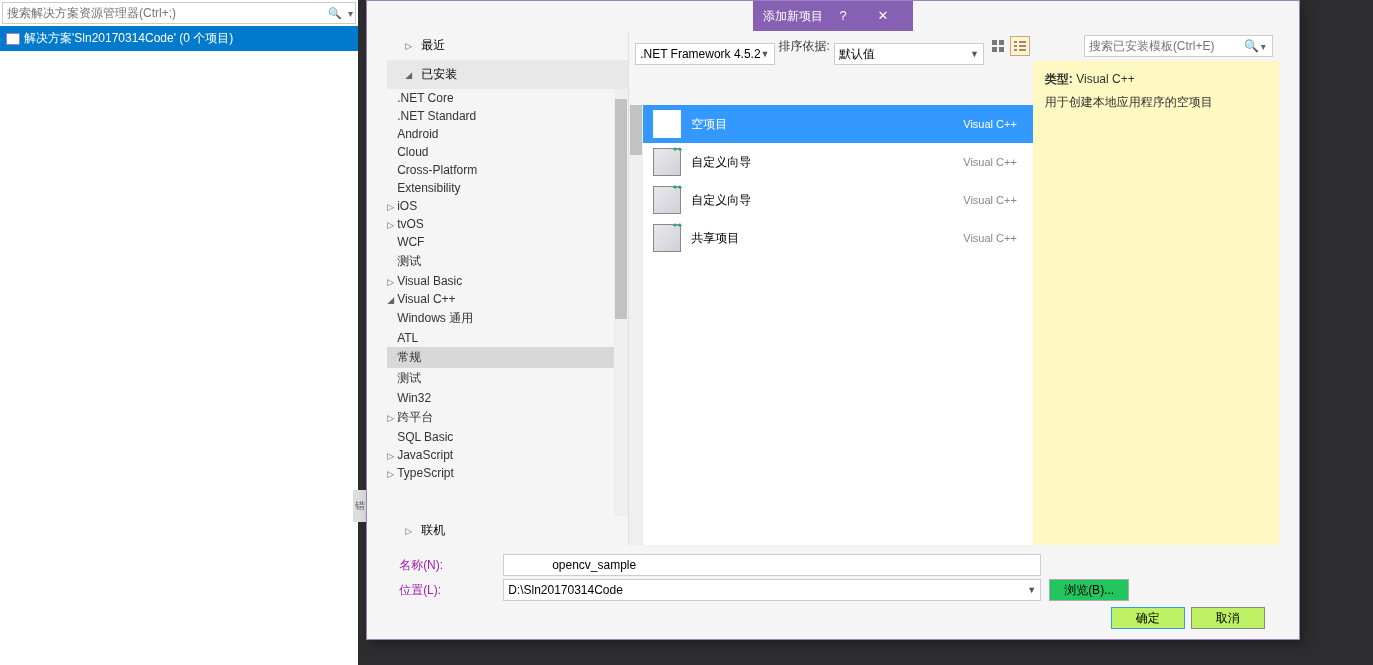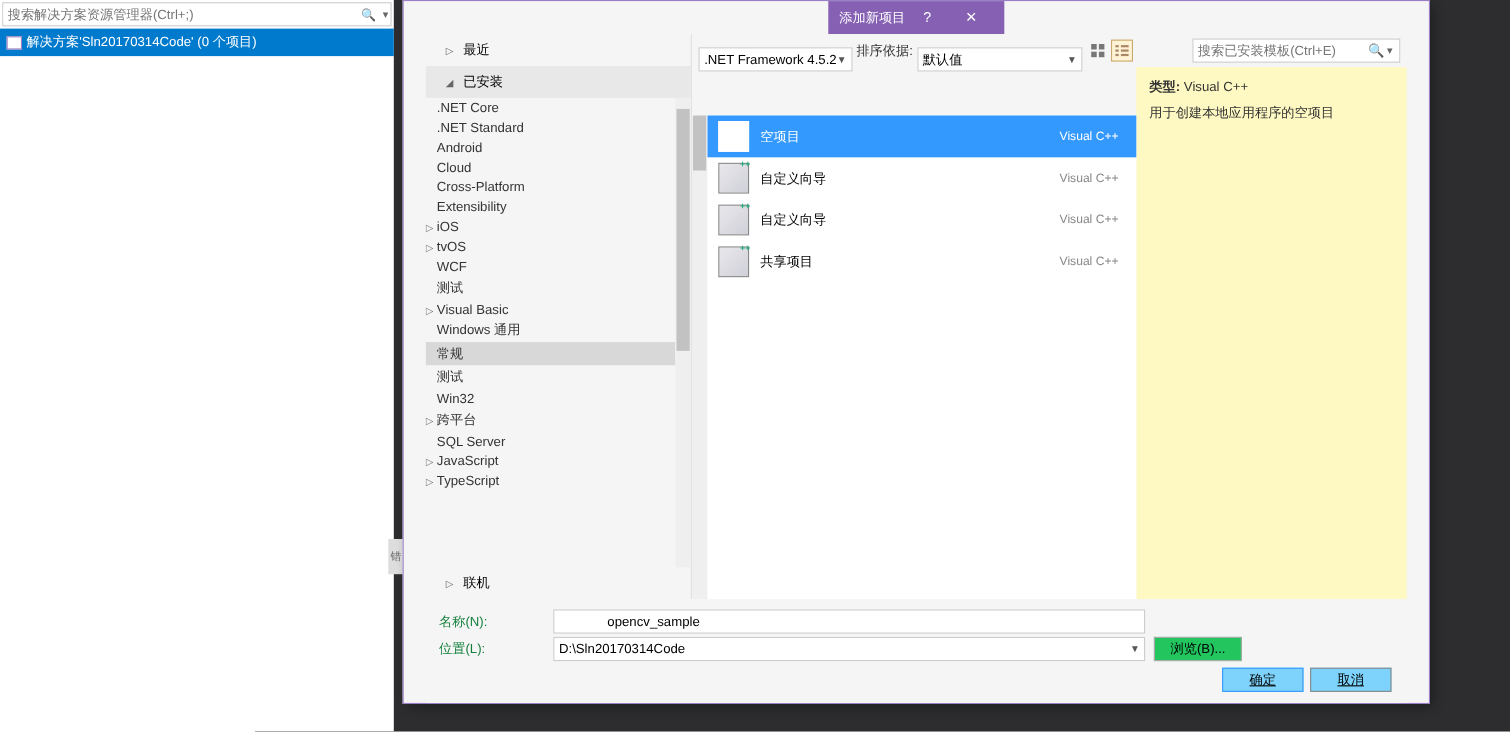--- a/index.html
+++ b/index.html
@@ -69,29 +69,29 @@
 .ico-sel { background:#fff; border:1px solid #fff; }
 .ico-sel::before { content:""; position:absolute; inset:4px; border:1px dashed #fff; }
 
 .rightinfo { width: 246px; background: #fef9c3; padding: 10px 12px; color: #333; }
 .rightinfo .typ { margin-bottom: 6px; }
 .rightinfo .desc { color: #333; }
 
 
 .bottom { background: #f5f5f5; padding: 6px 12px 10px 12px; }
 .brow { display: flex; align-items: center; margin: 3px 0; gap: 8px; }
-.blabel { width: 96px; color: #15803d; }
+.blabel { width: 96px; color: #a21caf; }
 .binput { border: 1px solid #ccc; background: #fff; height: 22px; padding: 0 4px; outline: none; }
 .binput.name { width: 538px; padding-left: 48px; }
 .bcombo { width: 538px; border: 1px solid #ccc; background: #fff; height: 22px; display: flex; align-items: center; padding: 0 4px; }
 .bcombo .txt { flex:1; }
 .bcombo .arr { font-size: 9px; color: #555; }
 .wbtn { border: 1px solid #aaa; background: #22c55e; height: 22px; padding: 0 14px; cursor: pointer; }
 .btnrow { display: flex; justify-content: flex-end; gap: 6px; margin-top: 6px; padding-right: 2px;}
-.dlgbtn { border: 1px solid #888; background: #7dd3fc; height: 22px; width: 74px; cursor: pointer; text-decoration: underline; }
+.dlgbtn { border: 1px solid #888; background: #bef264; height: 22px; width: 74px; cursor: pointer; }
 .dlgbtn.primary { border: 1px solid #3399ff; }
 
 
 .grid-ico, .list-ico { display:inline-block; }
 .grid-ico { width:12px; height:12px; background:
   linear-gradient(#777,#777) 0 0/5px 5px no-repeat,
   linear-gradient(#777,#777) 7px 0/5px 5px no-repeat,
   linear-gradient(#777,#777) 0 7px/5px 5px no-repeat,
   linear-gradient(#777,#777) 7px 7px/5px 5px no-repeat; }
 .list-ico { width:12px; height:12px; background:
@@ -145,26 +145,28 @@
               <div class="node ind1"><span class="tri"></span><span>.NET Standard</span></div>
               <div class="node ind1"><span class="tri"></span><span>Android</span></div>
               <div class="node ind1"><span class="tri"></span><span>Cloud</span></div>
               <div class="node ind1"><span class="tri"></span><span>Cross-Platform</span></div>
               <div class="node ind1"><span class="tri"></span><span>Extensibility</span></div>
               <div class="node ind1"><span class="tri">▷</span><span>iOS</span></div>
               <div class="node ind1"><span class="tri">▷</span><span>tvOS</span></div>
               <div class="node ind1"><span class="tri"></span><span>WCF</span></div>
               <div class="node ind1"><span class="tri"></span><span>测试</span></div>
               <div class="node ind0"><span class="tri">▷</span><span>Visual Basic</span></div>
+              <div class="node ind0"><span class="tri">◢</span><span>Visual C++</span></div>
               <div class="node ind1"><span class="tri"></span><span>Windows 通用</span></div>
+              <div class="node ind1"><span class="tri"></span><span>ATL</span></div>
               <div class="node ind1 selected"><span class="tri"></span><span>常规</span></div>
               <div class="node ind1"><span class="tri"></span><span>测试</span></div>
               <div class="node ind1"><span class="tri"></span><span>Win32</span></div>
               <div class="node ind1"><span class="tri">▷</span><span>跨平台</span></div>
-              <div class="node ind0"><span class="tri"></span><span>SQL Server</span></div>
+              <div class="node ind0"><span class="tri"></span><span>SQL Basic</span></div>
               <div class="node ind0"><span class="tri">▷</span><span>JavaScript</span></div>
               <div class="node ind0"><span class="tri">▷</span><span>TypeScript</span></div>
             </div>
           <div class="scrollb">
               <div class="thumb" style="top:10px;height:220px"></div>
             </div>
         </div>
         <div class="section">
           <span class="tri">▷</span>
           <span>联机</span>

